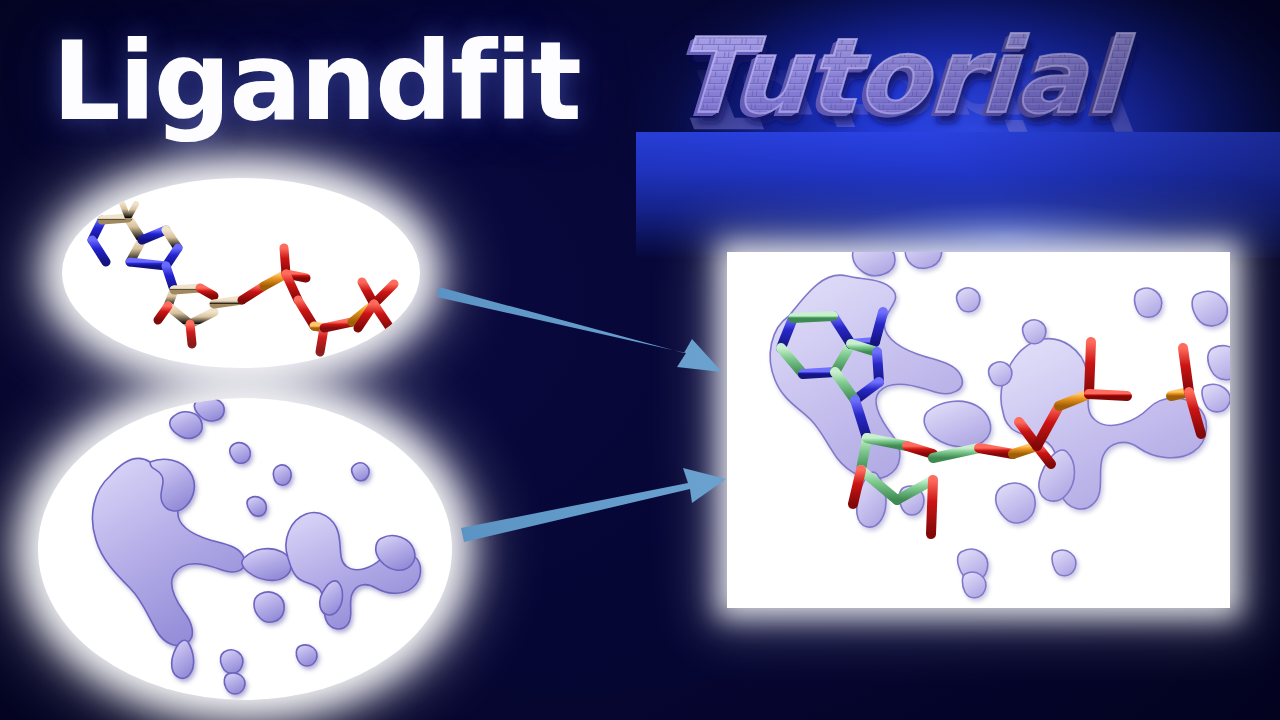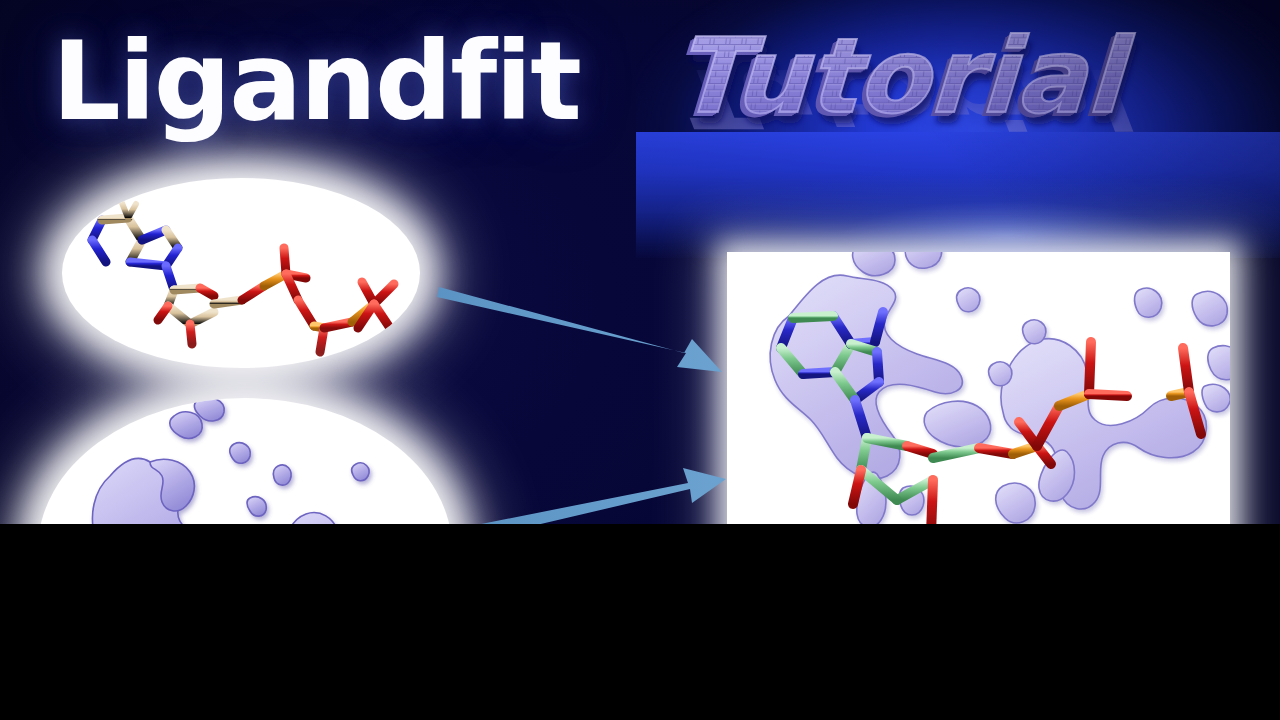--- a/index.html
+++ b/index.html
@@ -1,18 +1,18 @@
 <!DOCTYPE html>
 <html><head>
 <meta charset="utf-8">
 <style>
   html,body{margin:0;padding:0;background:#000;}
   body{width:1280px;height:720px;overflow:hidden;font-family:"Liberation Sans",sans-serif;}
 
-  #stage{position:relative;width:1280px;height:524px;overflow:hidden;
+  #stage{position:relative;width:1280px;height:720px;overflow:hidden;
          background:#b91c1c;}
 
   
   .bg-base{position:absolute;inset:0;
      background:
        radial-gradient(ellipse 780px 520px at 250px 300px,#0d0d45 0%,#07073a 45%,#050530 100%),
        linear-gradient(160deg,#0b0b42 0%,#060636 55%,#04042a 100%);
   }
   .bg-vignette{position:absolute;inset:0;
      background:radial-gradient(ellipse 900px 700px at 640px 360px,rgba(0,0,0,0) 45%,rgba(0,0,10,.55) 100%);

